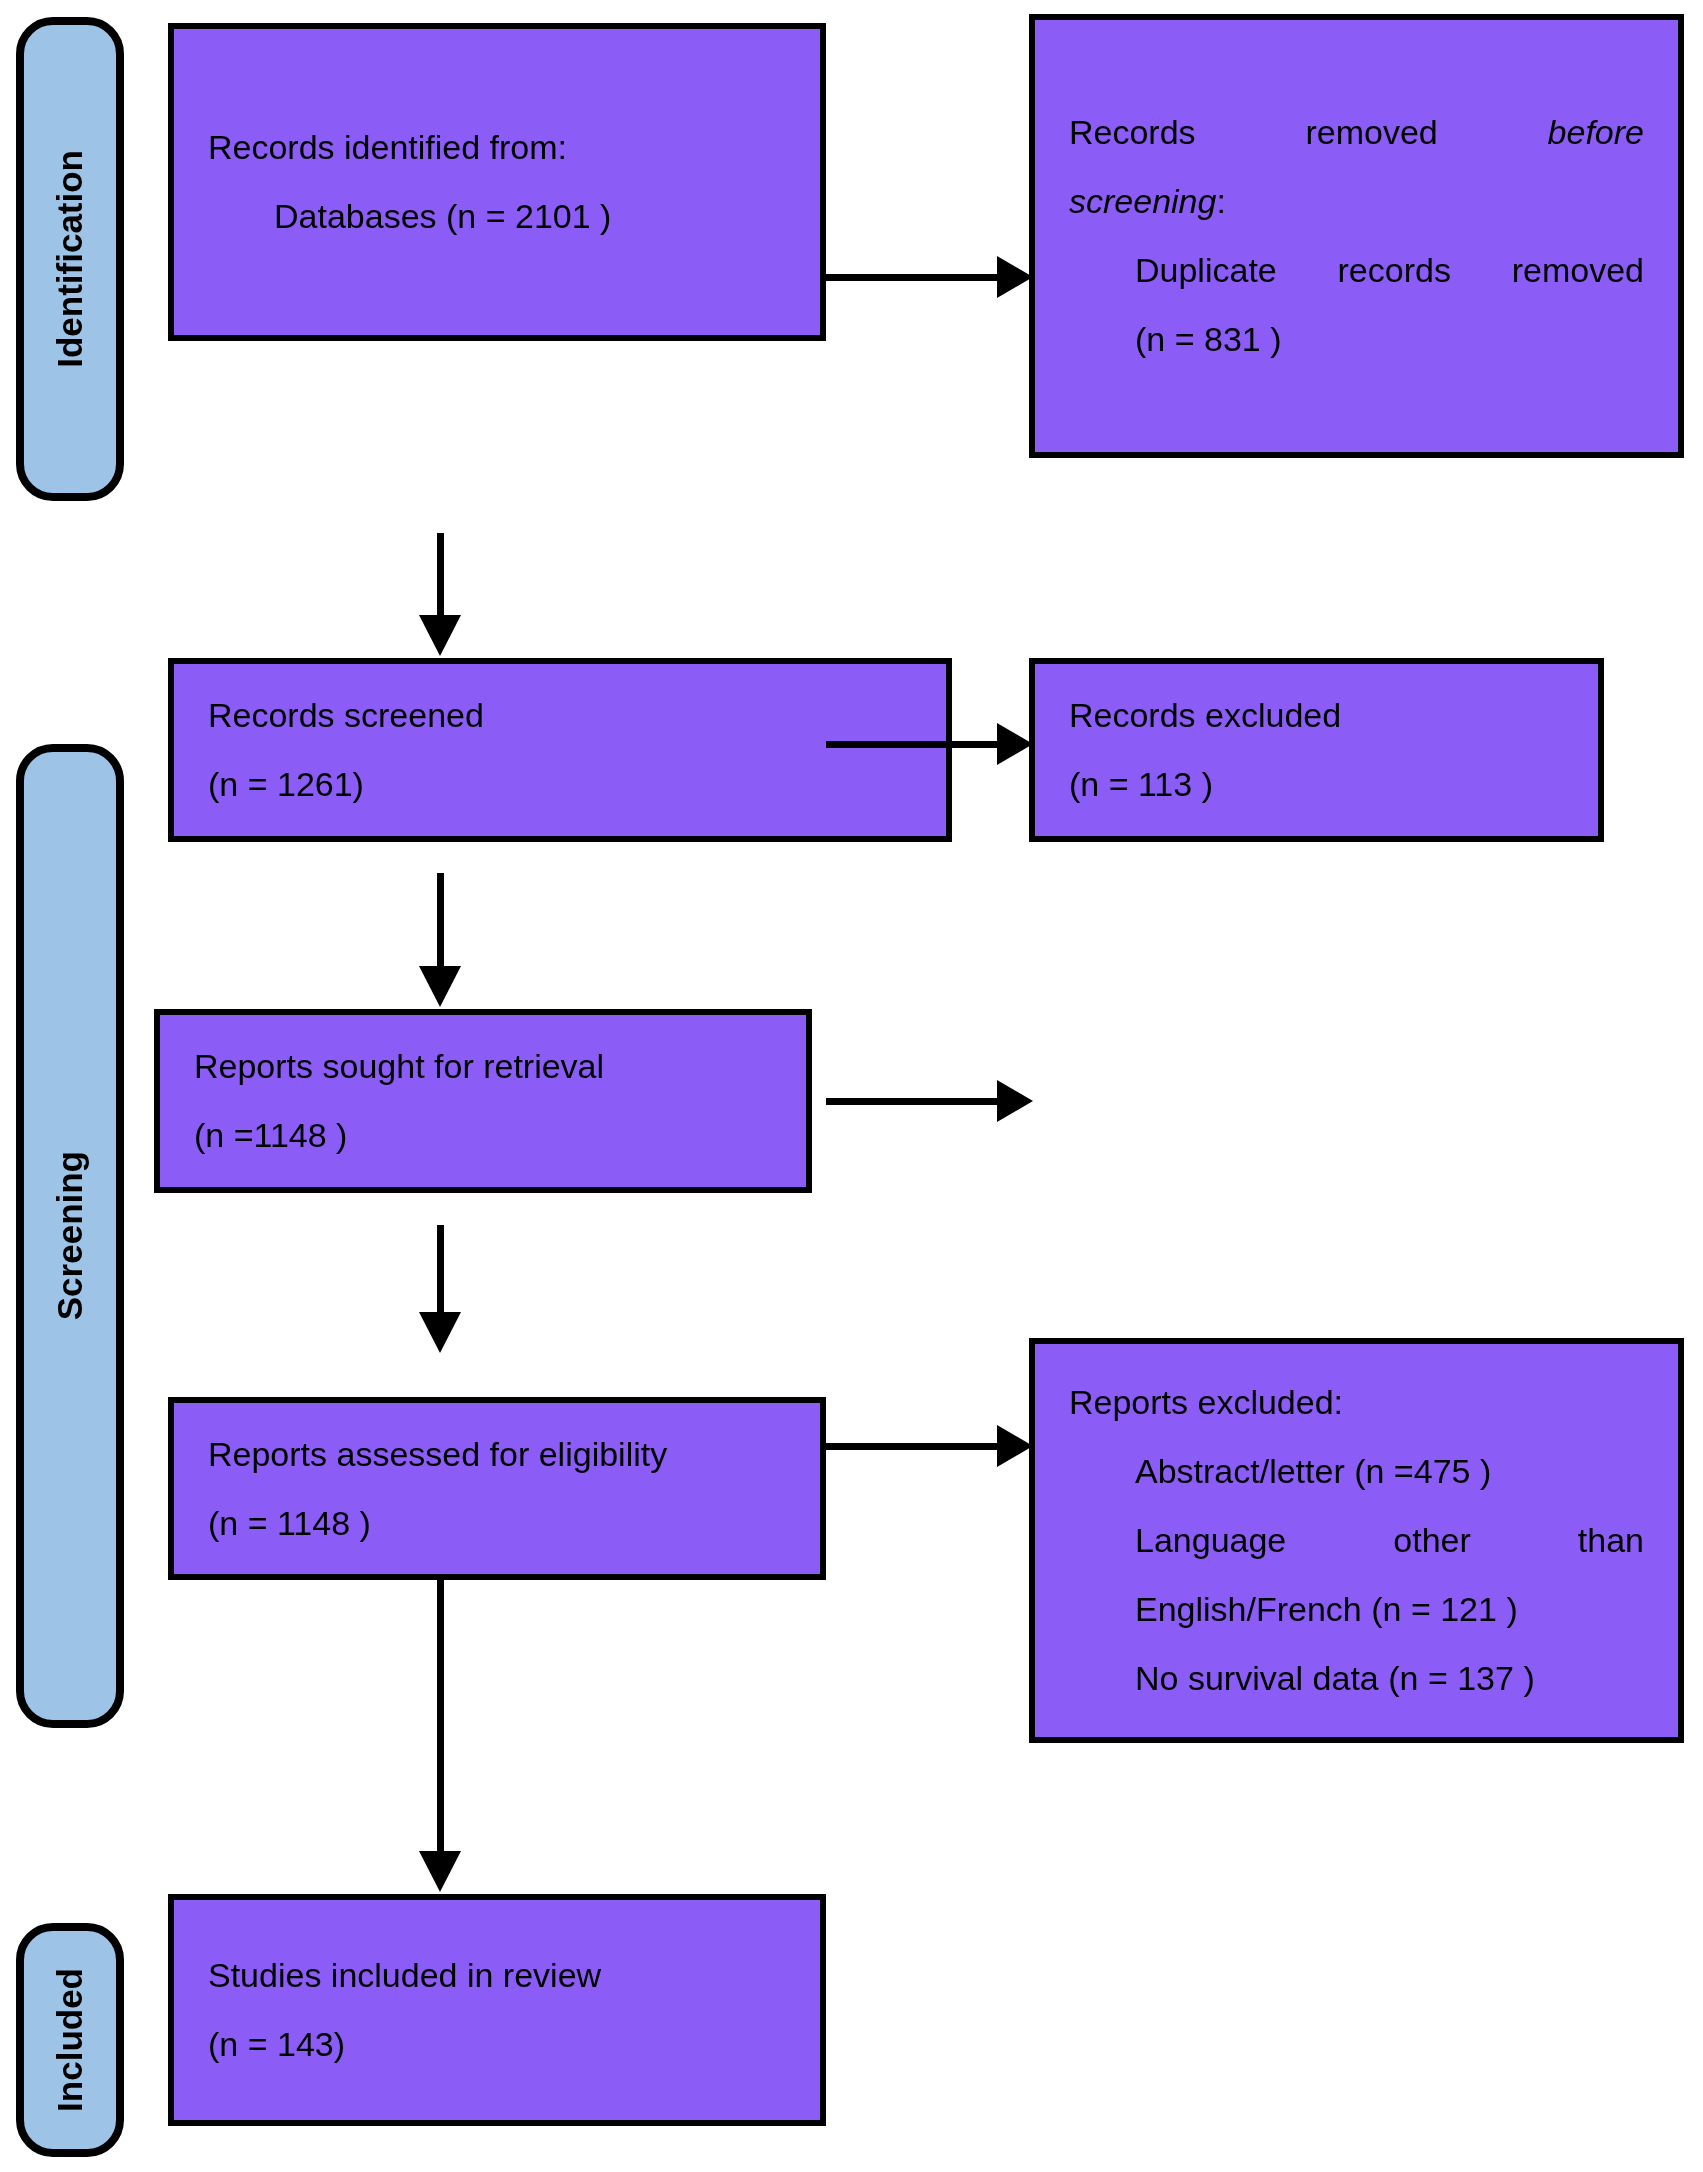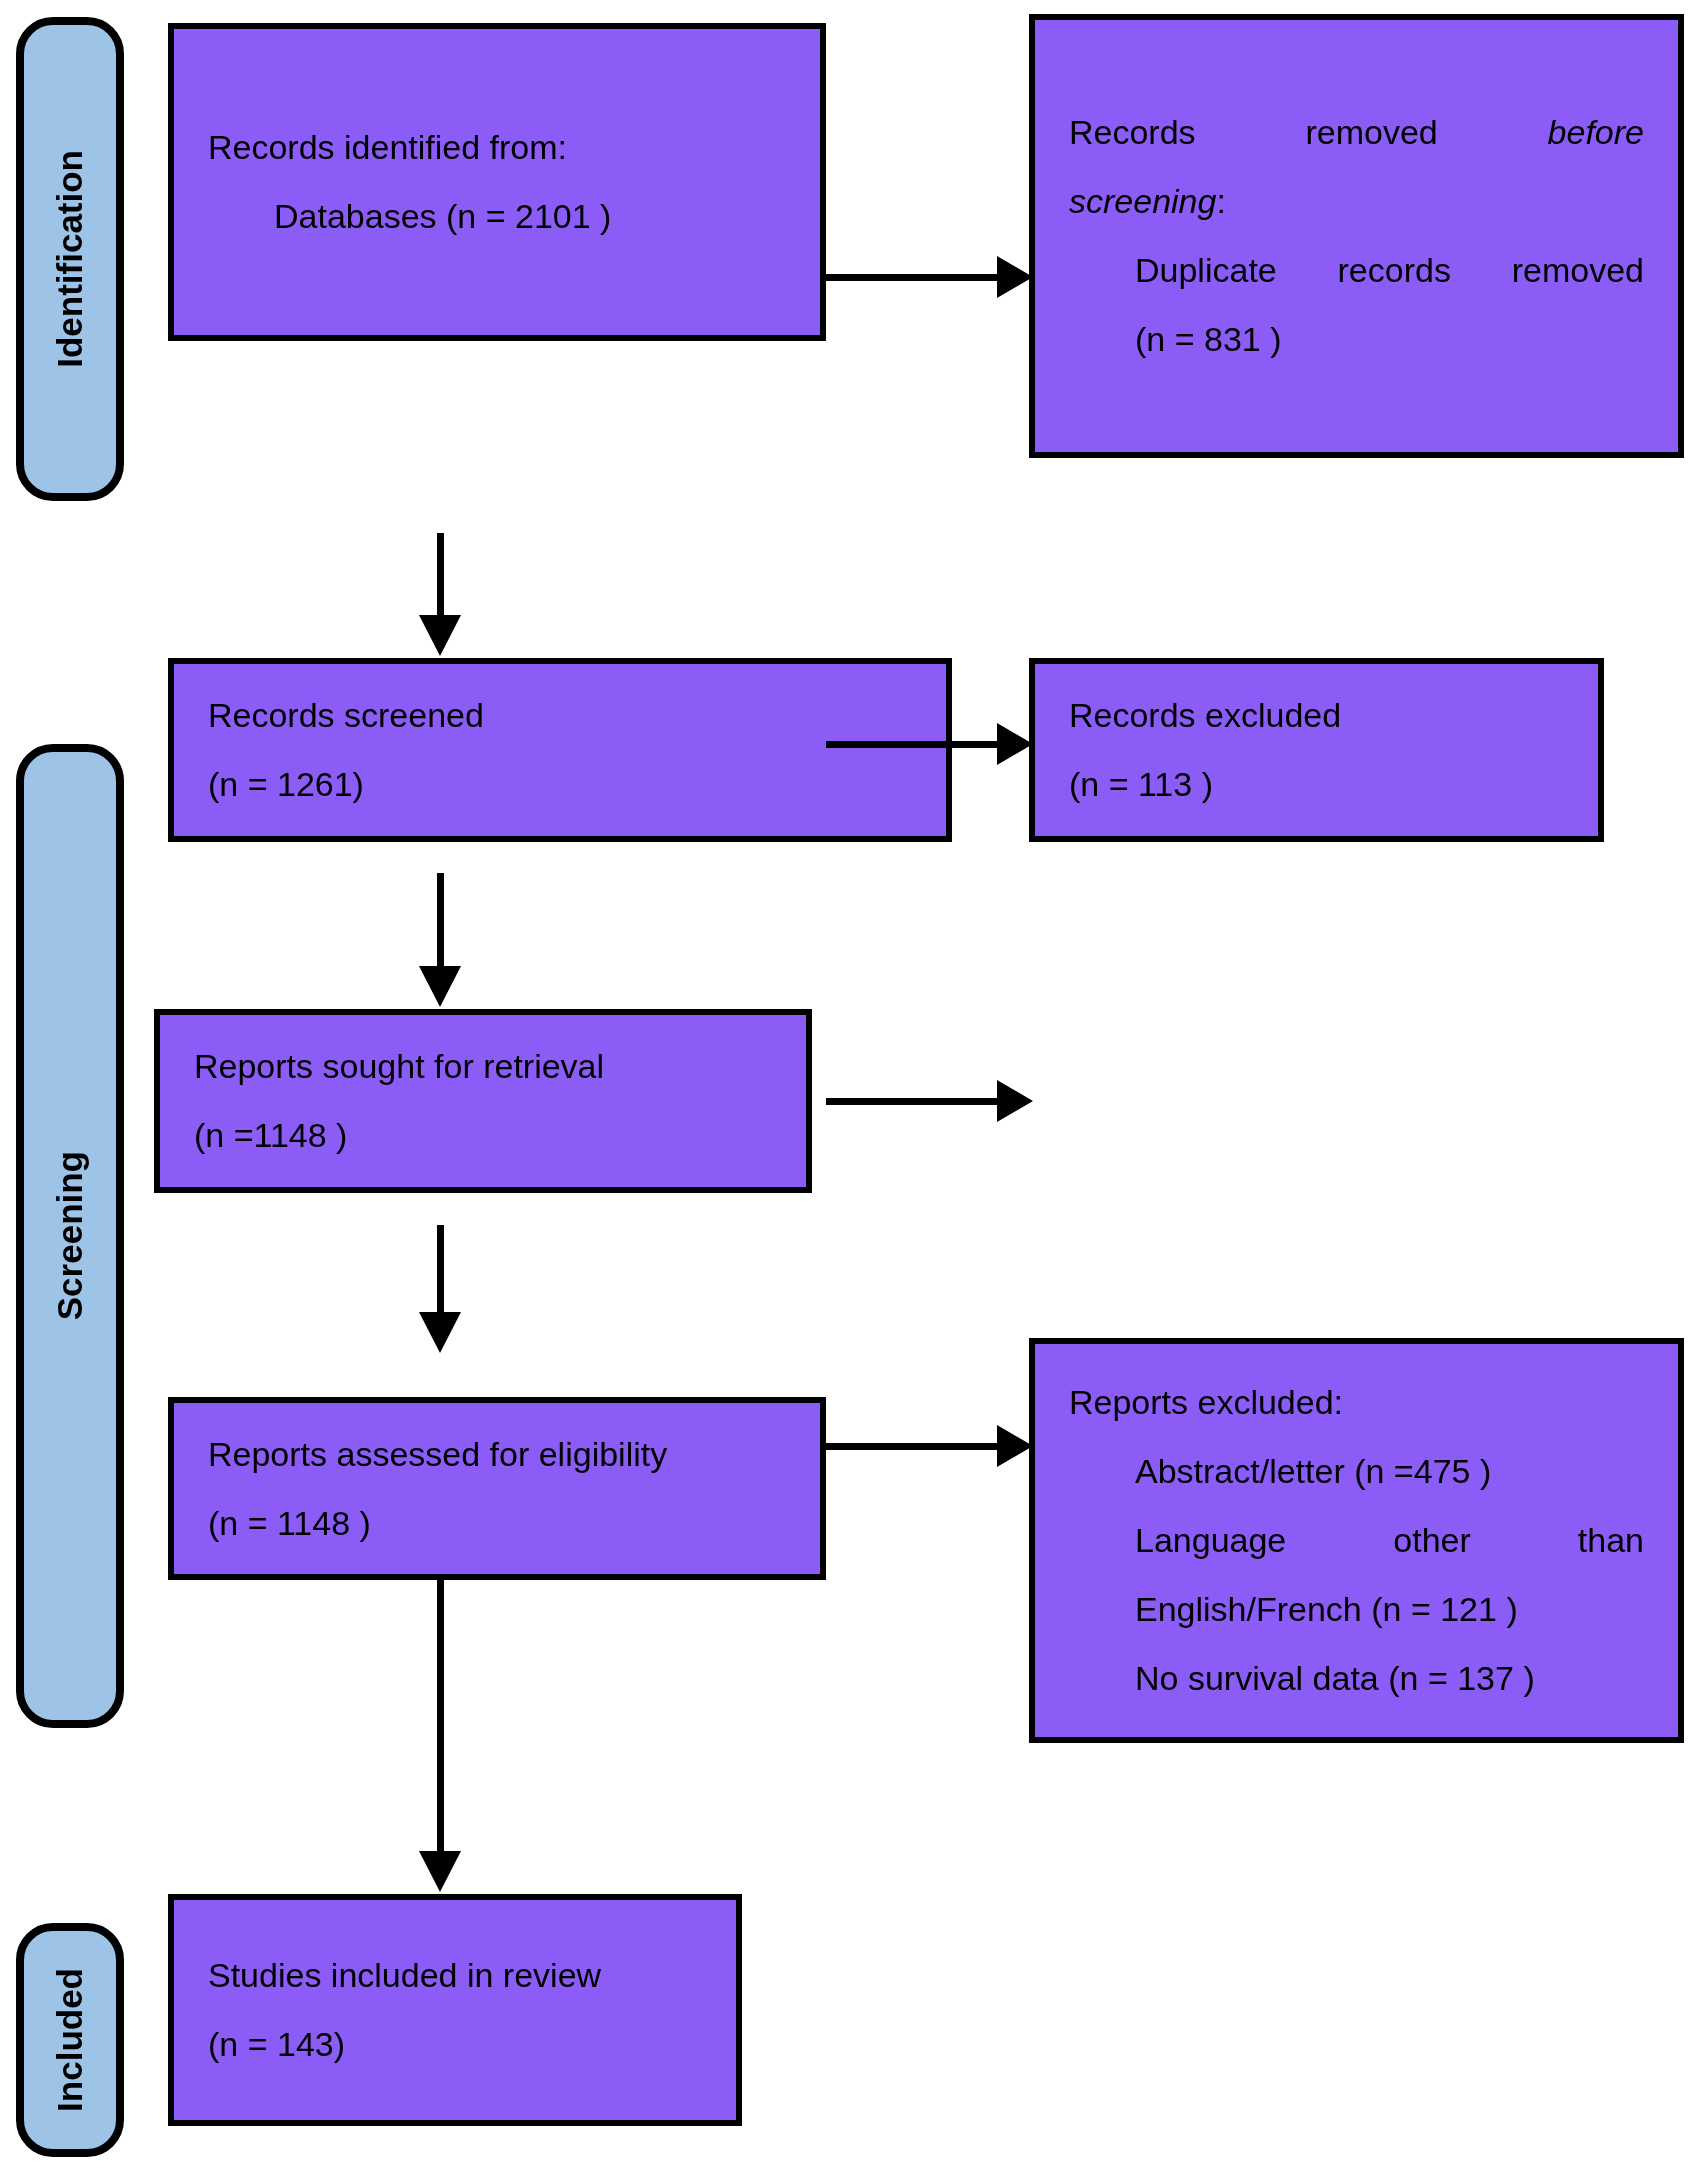--- a/index.html
+++ b/index.html
@@ -109,21 +109,21 @@
     <div class="bline">(n = 1148 )</div>
   </div>
   <div class="box" style="left:1029px; top:1338px; width:655px; height:405px;">
     <div class="bline">Reports excluded:</div>
     <div class="bline indent">Abstract/letter (n =475 )</div>
     <div class="bline indent justify">Language other than</div>
     <div class="bline indent">English/French (n = 121 )</div>
     <div class="bline indent">No survival data (n = 137 )</div>
   </div>
 
-  <div class="box" style="left:168px; top:1894px; width:574px; height:232px;">
+  <div class="box" style="left:168px; top:1894px; width:658px; height:232px;">
     <div class="bline">Studies included in review</div>
     <div class="bline">(n = 143)</div>
   </div>
 
   <div class="hline" style="left:826px; top:274px; width:171px;"></div>
   <div class="tri-right" style="left:997px; top:256px;"></div>
 
   <div class="hline" style="left:826px; top:741px; width:171px;"></div>
   <div class="tri-right" style="left:997px; top:723px;"></div>
 

